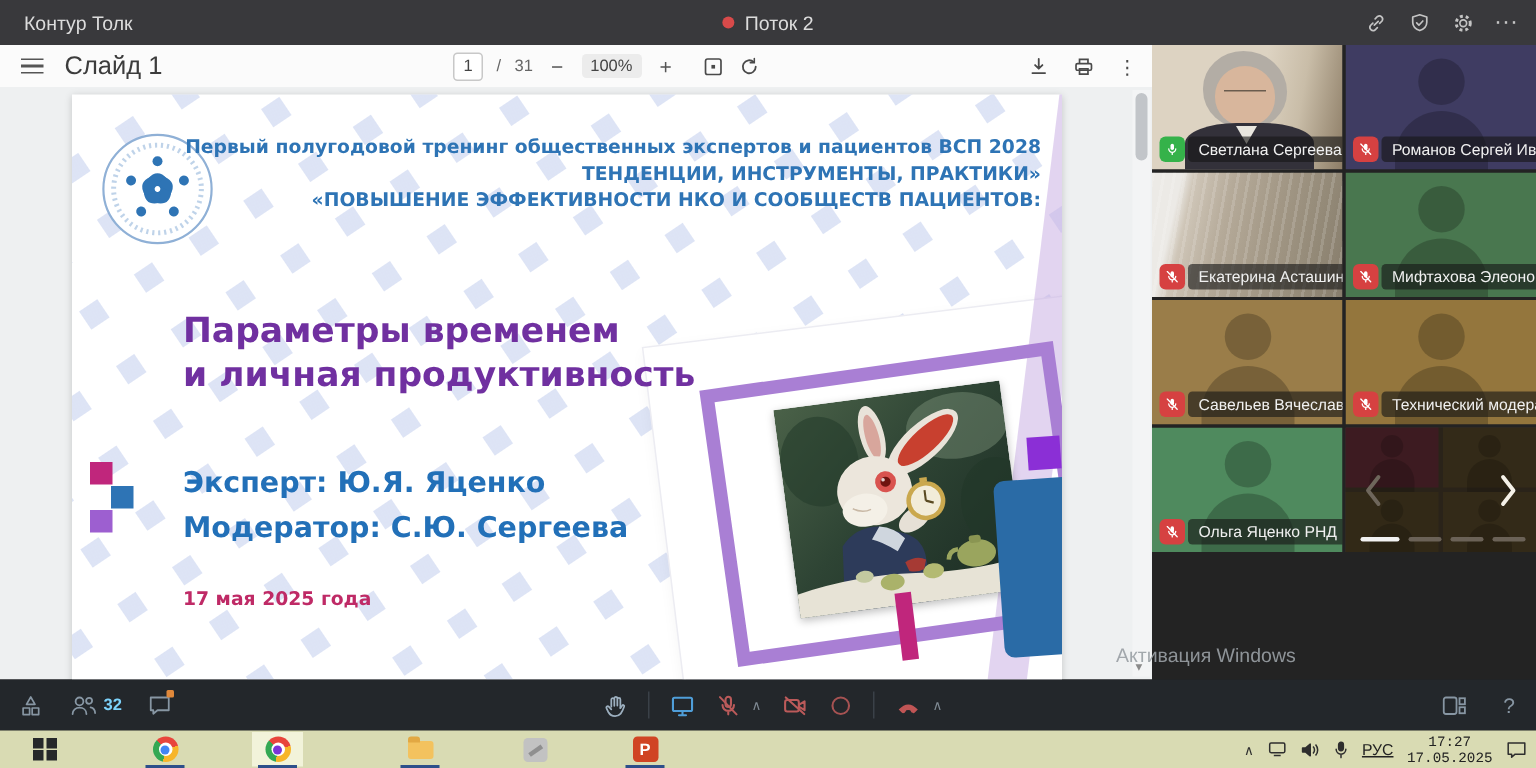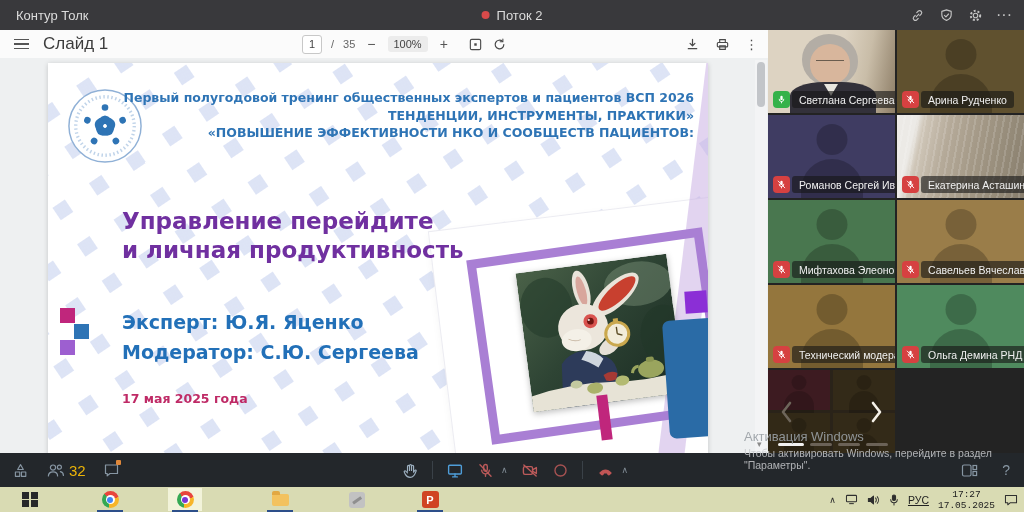--- a/index.html
+++ b/index.html
@@ -107,21 +107,21 @@
   .dots{position:absolute;left:10px;bottom:7px;display:flex;gap:6px;z-index:4;}
   .dseg{width:22px;height:3px;border-radius:2px;background:#6b6257;}
   .dseg.on{background:#f2f2f2;width:26px;}
 
   
   .controls{left:0;top:453px;width:1024px;height:34px;background:#23272b;}
   .cl{position:absolute;left:12px;top:0;height:34px;display:flex;align-items:center;gap:17px;}
   .cc{position:absolute;left:402px;top:0;height:34px;display:flex;align-items:center;gap:13px;}
   .cr{position:absolute;right:14px;top:0;height:34px;display:flex;align-items:center;gap:24px;}
   .cicon{display:flex;align-items:center;justify-content:center;position:relative;}
-  .count{font-size:15px;color:#eab308;margin-left:4px;}
+  .count{font-size:11px;color:#7dd3fc;margin-left:4px;font-weight:bold;}
   .vdiv{width:1px;height:18px;background:#3a4148;}
   .chv{font-size:9px;color:#7f8a93;margin-left:-6px;}
   .help{font-size:14px;color:#8796a3;}
   .chat-tick{position:absolute;right:-1px;top:-2px;width:5px;height:5px;background:#e0883a;border-radius:1px;}
 
   
   .wm1{left:744px;top:429px;font-size:13px;color:#9aa0a5;opacity:.9;z-index:40;}
   .wm2{left:744px;top:447px;font-size:10.5px;color:#c8cacd;opacity:.85;z-index:40;}
 
   
@@ -185,21 +185,21 @@
       <span class="hamb">
           <i></i>
           <i></i>
           <i></i>
         </span>
       <span class="slide-label">Слайд 1</span>
     </div>
     <div class="tb-center">
       <span class="pagebox">1</span>
       <span class="pgsep">/</span>
-      <span class="pgtot">35</span>
+      <span class="pgtot">31</span>
       <span class="zbtn">−</span>
       <span class="zlevel">100%</span>
       <span class="zbtn">+</span>
       <span class="tbi" style="margin-left:8px">
         <svg width="15" height="15" viewBox="0 0 16 16" fill="none" stroke="#4a4a4a" stroke-width="1.2">
           <rect x="2.5" y="2.5" width="11" height="11" rx="1.5"></rect>
             <rect x="6.7" y="6.7" width="2.6" height="2.6" fill="#4a4a4a" stroke="none"></rect>
         </svg>
       </span>
       <span class="tbi">
@@ -254,27 +254,27 @@
               </g>
             <g transform="rotate(288 40 40)">
                 <circle cx="40" cy="21" r="3.4"></circle>
                 <path d="M33.5 33q6.5-7.5 13 0l-3.6 6.4q-2.9-2.8-5.8 0z"></path>
               </g>
           </g>
         </svg>
       </div>
 
       <div class="hdr">
-        <div>Первый полугодовой тренинг общественных экспертов и пациентов ВСП 2026</div>
+        <div>Первый полугодовой тренинг общественных экспертов и пациентов ВСП 2028</div>
         <div>ТЕНДЕНЦИИ, ИНСТРУМЕНТЫ, ПРАКТИКИ»</div>
         <div>«ПОВЫШЕНИЕ ЭФФЕКТИВНОСТИ НКО И СООБЩЕСТВ ПАЦИЕНТОВ:</div>
       </div>
 
       <div class="title">
-        <div>Управление перейдите</div>
+        <div>Параметры временем</div>
         <div>и личная продуктивность</div>
       </div>
 
       <span class="sq sq-m"></span>
       <span class="sq sq-b"></span>
       <span class="sq sq-p"></span>
 
       <div class="expert">
         <div>Эксперт: Ю.Я. Яценко</div>
         <div>Модератор: С.Ю. Сергеева</div>
@@ -349,128 +349,113 @@
           <svg width="11" height="11" viewBox="0 0 16 16" fill="none" stroke="#fff" stroke-width="1.3" stroke-linecap="round">
             <rect x="6.3" y="2.6" width="3.4" height="6.2" rx="1.7" fill="#fff" stroke="none"></rect>
             <path d="M4.6 7.6a3.4 3.4 0 0 0 6.8 0M8 11.2V13"></path>
           </svg>
         </span>
         <span class="nm">Светлана Сергеева</span>
       </div>
     </div>
 
 
+
     <div class="tile">
-      <div class="tilebg" style="background: rgb(96, 81, 47);">
+      <div class="tilebg" style="background: rgb(63, 60, 98);">
         <span class="ph-head"></span>
           <span class="ph-body"></span>
       </div>
       <div class="nameplate">
         <span class="badge red">
           <svg width="11" height="11" viewBox="0 0 16 16" fill="none" stroke="#fff" stroke-width="1.3" stroke-linecap="round">
             <rect x="6.3" y="2.6" width="3.4" height="6.2" rx="1.7" fill="#fff" stroke="none"></rect>
             <path d="M4.6 7.6a3.4 3.4 0 0 0 6.8 0M8 11.2V13M3.2 3l9.6 9.8"></path>
           </svg>
         </span>
-        <span class="nm">Арина Рудченко</span>
+        <span class="nm">Романов Сергей Ивано...</span>
       </div>
     </div>
 
     <div class="tile">
-      <div class="tilebg" style="background: rgb(63, 60, 98);">
-        <span class="ph-head"></span>
-          <span class="ph-body"></span>
+      <div class="tilebg v-ekaterina">
+        <span class="ek-strands"></span>
       </div>
       <div class="nameplate">
         <span class="badge red">
           <svg width="11" height="11" viewBox="0 0 16 16" fill="none" stroke="#fff" stroke-width="1.3" stroke-linecap="round">
             <rect x="6.3" y="2.6" width="3.4" height="6.2" rx="1.7" fill="#fff" stroke="none"></rect>
             <path d="M4.6 7.6a3.4 3.4 0 0 0 6.8 0M8 11.2V13M3.2 3l9.6 9.8"></path>
           </svg>
         </span>
-        <span class="nm">Романов Сергей Ивано...</span>
+        <span class="nm">Екатерина Асташина</span>
       </div>
     </div>
 
     <div class="tile">
-      <div class="tilebg v-ekaterina">
-        <span class="ek-strands"></span>
+      <div class="tilebg" style="background: rgb(73, 119, 79);">
+        <span class="ph-head"></span>
+          <span class="ph-body"></span>
       </div>
       <div class="nameplate">
         <span class="badge red">
           <svg width="11" height="11" viewBox="0 0 16 16" fill="none" stroke="#fff" stroke-width="1.3" stroke-linecap="round">
             <rect x="6.3" y="2.6" width="3.4" height="6.2" rx="1.7" fill="#fff" stroke="none"></rect>
             <path d="M4.6 7.6a3.4 3.4 0 0 0 6.8 0M8 11.2V13M3.2 3l9.6 9.8"></path>
           </svg>
         </span>
-        <span class="nm">Екатерина Асташина</span>
+        <span class="nm">Мифтахова Элеонора Т...</span>
       </div>
     </div>
 
     <div class="tile">
-      <div class="tilebg" style="background: rgb(73, 119, 79);">
+      <div class="tilebg" style="background: rgb(154, 125, 73);">
         <span class="ph-head"></span>
           <span class="ph-body"></span>
       </div>
       <div class="nameplate">
         <span class="badge red">
           <svg width="11" height="11" viewBox="0 0 16 16" fill="none" stroke="#fff" stroke-width="1.3" stroke-linecap="round">
             <rect x="6.3" y="2.6" width="3.4" height="6.2" rx="1.7" fill="#fff" stroke="none"></rect>
             <path d="M4.6 7.6a3.4 3.4 0 0 0 6.8 0M8 11.2V13M3.2 3l9.6 9.8"></path>
           </svg>
         </span>
-        <span class="nm">Мифтахова Элеонора Т...</span>
+        <span class="nm">Савельев Вячеслав Спб</span>
       </div>
     </div>
 
     <div class="tile">
-      <div class="tilebg" style="background: rgb(154, 125, 73);">
+      <div class="tilebg" style="background: rgb(148, 118, 61);">
         <span class="ph-head"></span>
           <span class="ph-body"></span>
       </div>
       <div class="nameplate">
         <span class="badge red">
           <svg width="11" height="11" viewBox="0 0 16 16" fill="none" stroke="#fff" stroke-width="1.3" stroke-linecap="round">
             <rect x="6.3" y="2.6" width="3.4" height="6.2" rx="1.7" fill="#fff" stroke="none"></rect>
             <path d="M4.6 7.6a3.4 3.4 0 0 0 6.8 0M8 11.2V13M3.2 3l9.6 9.8"></path>
           </svg>
         </span>
-        <span class="nm">Савельев Вячеслав Спб</span>
+        <span class="nm">Технический модератор</span>
       </div>
     </div>
 
     <div class="tile">
-      <div class="tilebg" style="background: rgb(148, 118, 61);">
+      <div class="tilebg" style="background: rgb(79, 138, 94);">
         <span class="ph-head"></span>
           <span class="ph-body"></span>
       </div>
       <div class="nameplate">
         <span class="badge red">
           <svg width="11" height="11" viewBox="0 0 16 16" fill="none" stroke="#fff" stroke-width="1.3" stroke-linecap="round">
             <rect x="6.3" y="2.6" width="3.4" height="6.2" rx="1.7" fill="#fff" stroke="none"></rect>
             <path d="M4.6 7.6a3.4 3.4 0 0 0 6.8 0M8 11.2V13M3.2 3l9.6 9.8"></path>
           </svg>
         </span>
-        <span class="nm">Технический модератор</span>
-      </div>
-    </div>
-
-    <div class="tile">
-      <div class="tilebg" style="background: rgb(79, 138, 94);">
-        <span class="ph-head"></span>
-          <span class="ph-body"></span>
-      </div>
-      <div class="nameplate">
-        <span class="badge red">
-          <svg width="11" height="11" viewBox="0 0 16 16" fill="none" stroke="#fff" stroke-width="1.3" stroke-linecap="round">
-            <rect x="6.3" y="2.6" width="3.4" height="6.2" rx="1.7" fill="#fff" stroke="none"></rect>
-            <path d="M4.6 7.6a3.4 3.4 0 0 0 6.8 0M8 11.2V13M3.2 3l9.6 9.8"></path>
-          </svg>
-        </span>
-        <span class="nm">Ольга Демина РНД</span>
+        <span class="nm">Ольга Яценко РНД</span>
       </div>
     </div>
 
     <div class="tile v-nav">
       <div class="mini" style="left:0;top:0;background:#5c2134">
           <span class="ph-head"></span>
           <span class="ph-body"></span>
         </div>
       <div class="mini" style="right:0;top:0;background:#4a3d23">
           <span class="ph-head"></span>
@@ -578,21 +563,20 @@
           <rect x="1.5" y="2" width="8.5" height="11" rx="1.5"></rect>
             <rect x="12" y="2.5" width="3.6" height="4"></rect>
             <rect x="12" y="8.5" width="3.6" height="4"></rect>
         </svg>
       </span>
       <span class="help">?</span>
     </div>
   </div>
 
   <div class="abs wm1">Активация Windows</div>
-  <div class="abs wm2">Чтобы активировать Windows, перейдите в раздел "Параметры".</div>
 
   <div class="abs taskbar">
     <span class="activebox"></span>
     <span class="tb-item" style="left:19px">
       <span class="winlogo">
           <i></i>
           <i></i>
           <i></i>
           <i></i>
         </span>

